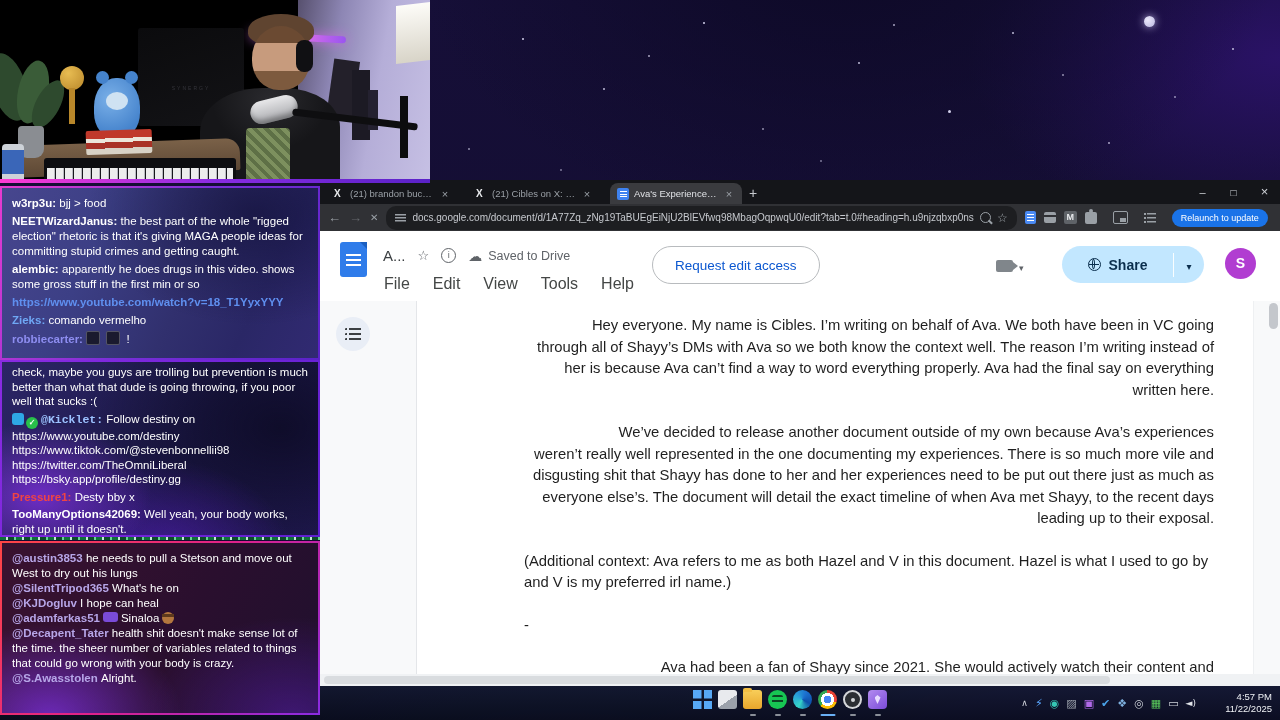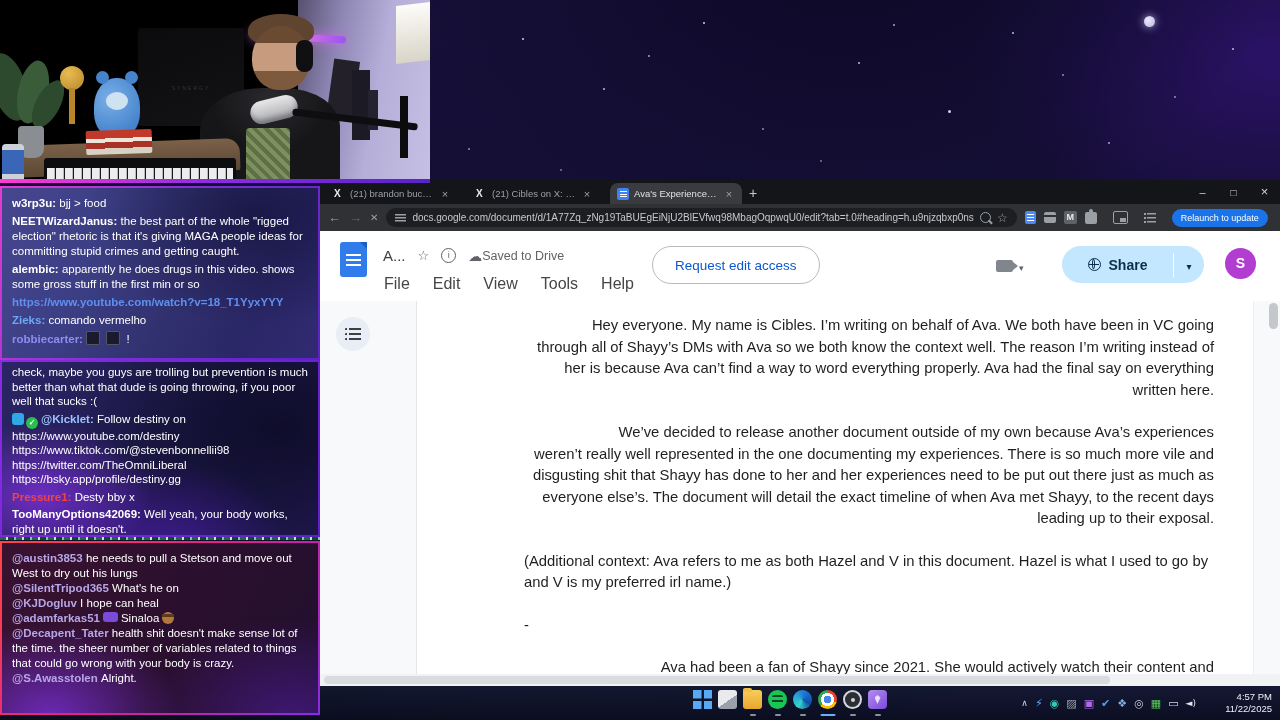--- a/index.html
+++ b/index.html
@@ -72,21 +72,21 @@
   #wincontrols{position:absolute;right:0;top:0;height:24px;display:flex;}
   #wincontrols span{width:31px;height:24px;color:#d0d3d8;font-size:11px;text-align:center;line-height:24px;}
   #win-min::before{content:"–";}
   #win-max::before{content:"□";font-size:10px;}
   #win-close::before{content:"×";font-size:13px;}
 
   #toolbar{position:relative;height:27px;background:#303135;display:flex;align-items:center;padding:0 8px;box-sizing:border-box;gap:8px;}
   .navico{color:#9aa0a6;font-size:13px;line-height:1;}
   .navico.dim{color:#64676c;}
   #nav-stop{font-size:10px;}
-  #omnibox{flex:0 0 596px;height:19px;background:#1d1e21;border-radius:10px;display:flex;align-items:center;
+  #omnibox{flex:0 0 596px;height:24px;background:#1d1e21;border-radius:10px;display:flex;align-items:center;
     padding:0 9px;box-sizing:border-box;gap:6px;color:#c6c9ce;font-size:10px;}
   #tune-icon{width:11px;height:9px;background:
     linear-gradient(#9aa0a6,#9aa0a6) 0 1px/11px 1.5px no-repeat,
     linear-gradient(#9aa0a6,#9aa0a6) 0 4px/11px 1.5px no-repeat,
     linear-gradient(#9aa0a6,#9aa0a6) 0 7px/11px 1.5px no-repeat;}
   #url-text{flex:1;white-space:nowrap;overflow:hidden;}
   #zoom-icon{position:relative;width:9px;height:9px;border:1.4px solid #9aa0a6;border-radius:50%;}
   #zoom-icon::after{content:"";position:absolute;left:7px;top:8px;width:5px;height:1.6px;background:#9aa0a6;transform:rotate(45deg);}
   #bm-star::before{content:"☆";color:#9aa0a6;font-size:12px;}
   .ext{position:relative;flex:0 0 auto;}
@@ -118,21 +118,21 @@
   #dhead{position:relative;height:70px;background:#fff;border-bottom:1px solid #eceef1;}
   #docs-icon{position:absolute;left:20px;top:11px;width:27px;height:35px;background:#2f7cea;border-radius:3px;}
   #docs-icon::before{content:"";position:absolute;left:6px;top:12px;width:15px;height:14px;
     background:repeating-linear-gradient(180deg,#fff 0 2.2px,transparent 2.2px 5px);}
   #docs-icon::after{content:"";position:absolute;right:0;top:0;border-style:solid;border-width:0 7px 7px 0;border-color:transparent #1b5fc0 transparent transparent;}
   #title-row{position:absolute;left:63px;top:16px;display:flex;align-items:center;gap:12px;}
   #doc-title{font-size:15px;color:#3c4043;}
   .hico{color:#5f6368;font-size:13px;line-height:1;}
   #info-icon{width:13px;height:13px;border:1px solid #5f6368;border-radius:50%;font-size:9px;text-align:center;line-height:13px;color:#5f6368;}
   #info-icon::before{content:"i";}
-  #cloud-wrap{display:flex;align-items:center;color:#5f6368;font-size:12.5px;}
+  #cloud-wrap{display:flex;align-items:center;gap:6px;color:#5f6368;font-size:12.5px;}
   #cloud-icon::before{content:"☁";font-size:14px;}
   #menu-row{position:absolute;left:64px;top:44px;display:flex;gap:23px;font-size:16px;color:#444746;}
   #request-btn{position:absolute;left:332px;top:15px;height:36px;padding:0 22px;border:1px solid #b8bbbe;border-radius:19px;
     display:flex;align-items:center;color:#0b57d0;font-size:13.5px;background:#fff;}
   #cam-wrap{position:absolute;left:676px;top:26px;display:flex;align-items:center;gap:6px;}
   #cam-icon{position:relative;width:17px;height:12px;background:#80868b;border-radius:2px;}
   #cam-icon::after{content:"";position:absolute;right:-5px;top:2px;border-style:solid;border-width:4px 0 4px 5px;border-color:transparent transparent transparent #80868b;}
   .caret::before{content:"▾";color:#5f6368;font-size:9px;}
   #share-btn{position:absolute;left:742px;top:15px;width:142px;height:37px;background:#c2e7ff;border-radius:19px;display:flex;align-items:center;}
   #share-main{flex:1;display:flex;align-items:center;justify-content:center;gap:8px;color:#0a2e4d;font-size:14px;font-weight:bold;}
@@ -225,21 +225,21 @@
       linear-gradient(120deg,#2b2566,#1c1847 60%,#221a55);}
   #chat3{top:541px;height:174px;font-size:11.5px;line-height:15px;
     border-image:linear-gradient(130deg,#ff4545,#e0218a 50%,#8a2be2) 1;
     background:radial-gradient(200px 140px at 15% 102%,rgba(122,47,216,.8),transparent 66%),
       radial-gradient(240px 160px at 92% 102%,rgba(90,30,180,.5),transparent 62%),
       linear-gradient(120deg,#3a1230,#2a0f2e 55%,#20102e);}
   .msg{margin-bottom:3px;}
   #chat3 .msg{margin-bottom:0;}
   .u{color:#fff;} .t{color:#fff;font-weight:normal;}
   .c-blue{color:#6fa8f5;} .c-purple{color:#8d8df0;} .c-red{color:#ef4444;}
-  .c-lblue{color:#9cc2ff;} .c-lav{color:#b7a6e8;}
+  .c-lblue{color:#9cc2ff;font-family:Liberation Mono, monospace;} .c-lav{color:#b7a6e8;}
   .link{color:#5f8fef;}
   .prelines{white-space:pre-line;}
   .badge-bot{display:inline-block;width:12px;height:12px;border-radius:3px;background:#2ea8e6;vertical-align:-2px;margin-right:2px;}
   .badge-check{display:inline-block;width:12px;height:12px;border-radius:50%;background:#28c04a;color:#fff;
     font-size:8px;line-height:12px;text-align:center;vertical-align:-2px;margin-right:3px;}
   .badge-check::before{content:"✓";}
   .emote{display:inline-block;width:12px;height:12px;border-radius:2px;background:#1a1a2e;
     border:1px solid rgba(255,255,255,.25);vertical-align:-2px;margin-right:3px;}
   .badge-gif{display:inline-block;width:15px;height:10px;border-radius:3px;background:#7a4bd8;vertical-align:0;margin:0 3px;}
   .emo-cowboy{display:inline-block;width:12px;height:12px;border-radius:50%;background:#b3773e;vertical-align:-2px;margin-left:3px;position:relative;}

